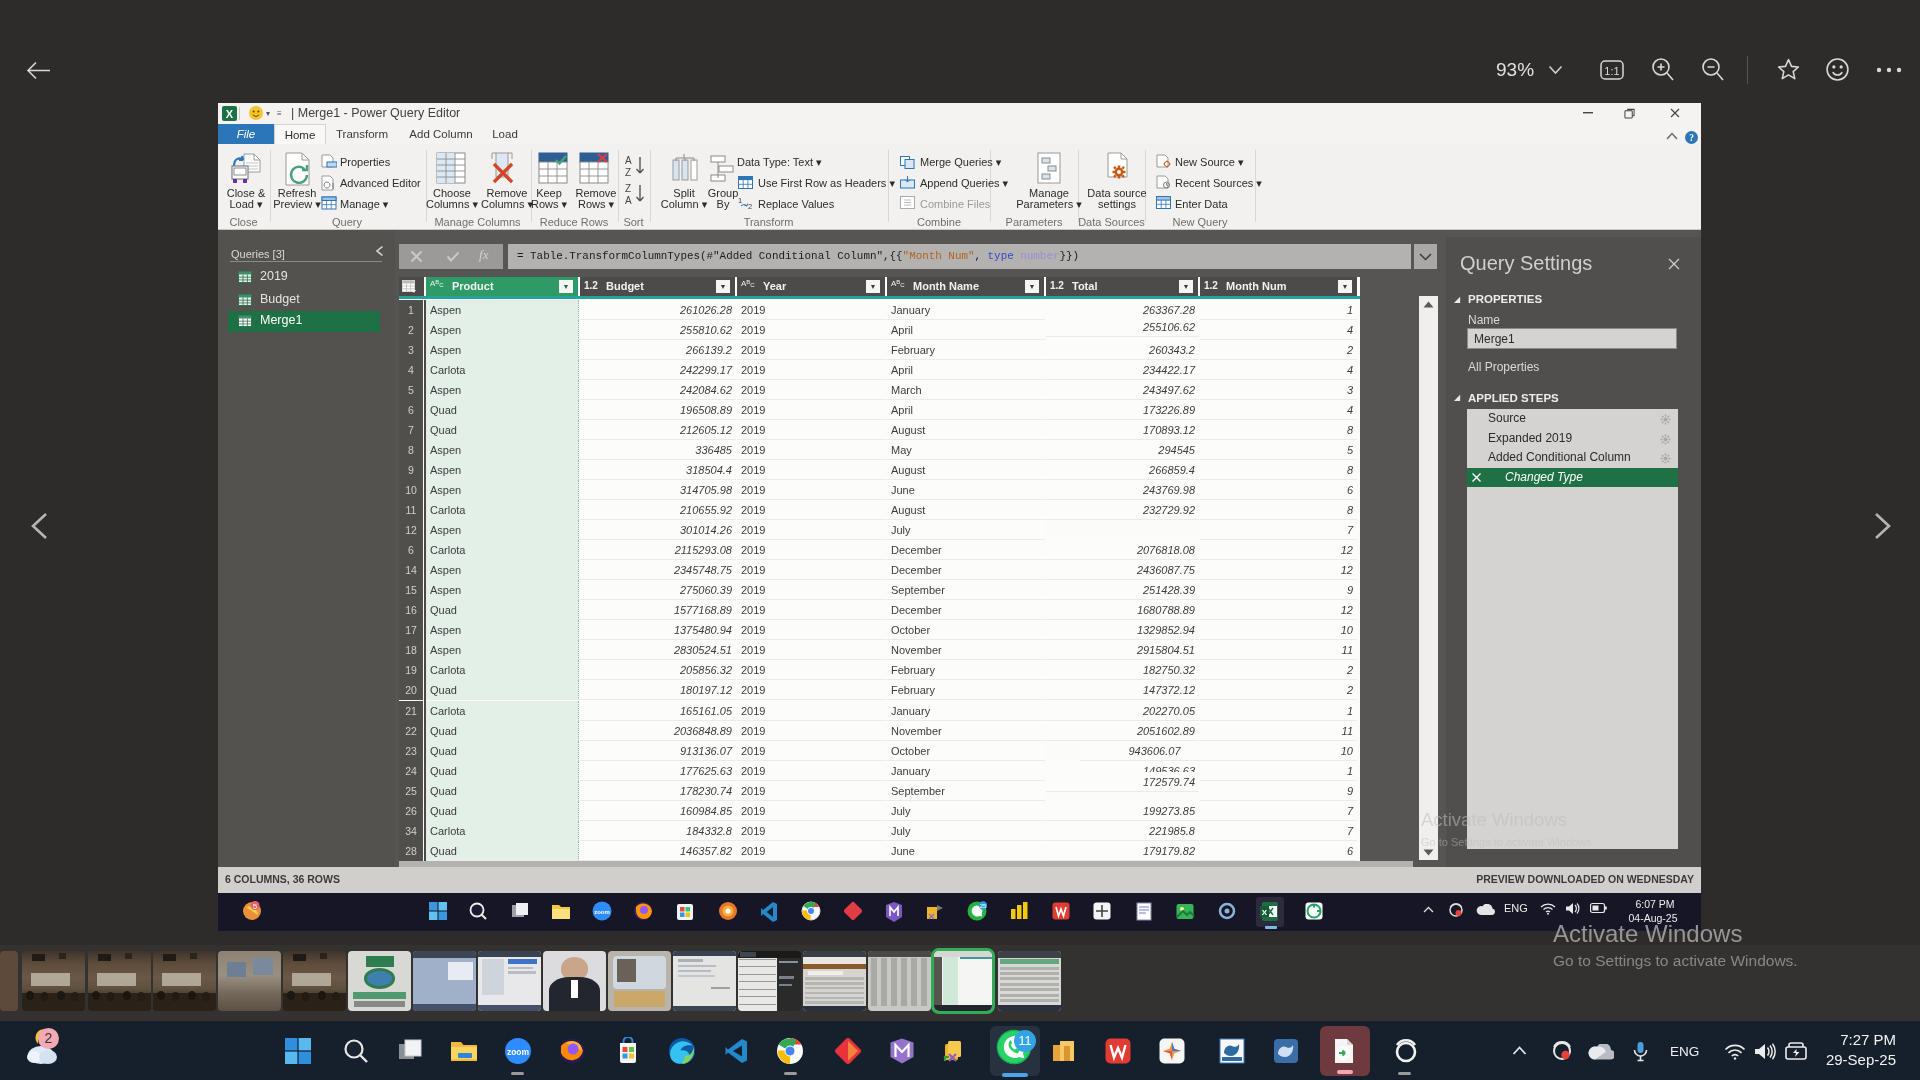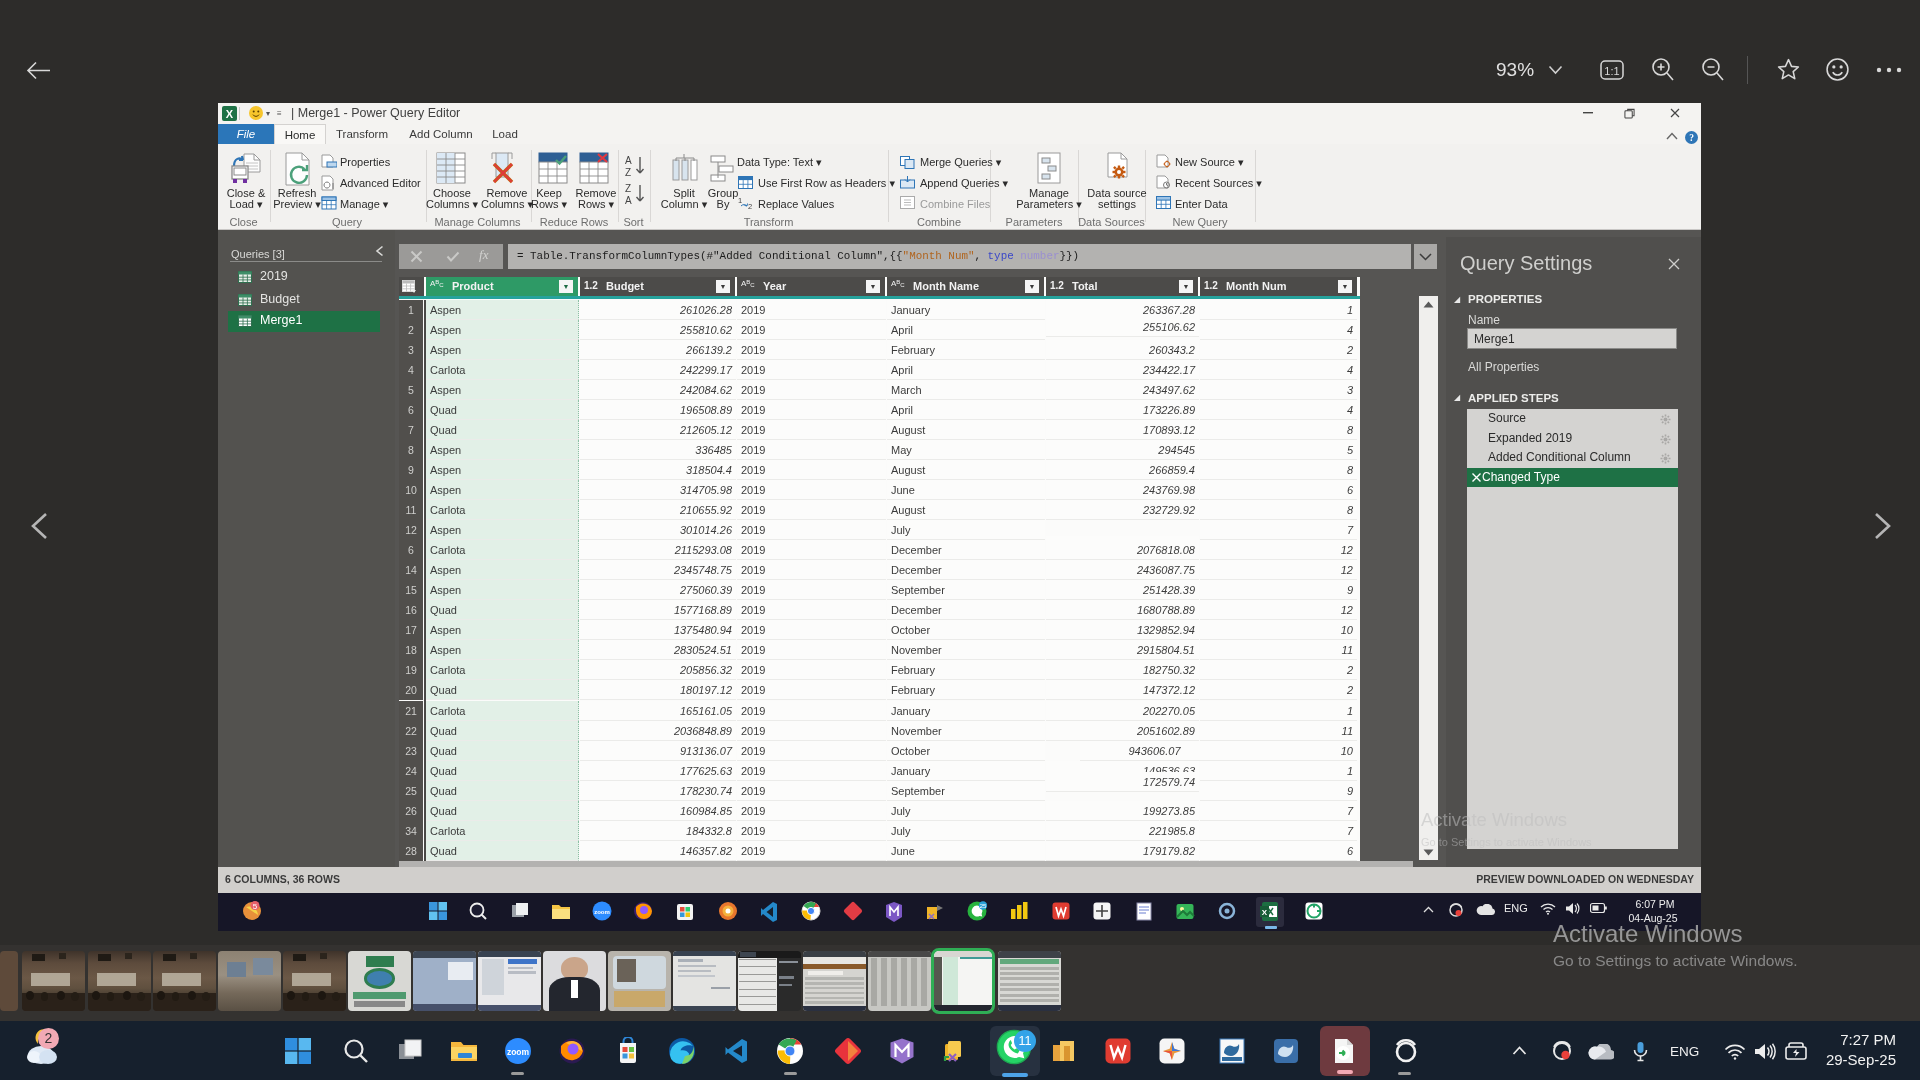--- a/index.html
+++ b/index.html
@@ -616,21 +616,21 @@
             </svg></div>
 <div class="abs" style="left:0;top:39.0px;width:211px;height:19.5px;font-size:12px;color:#2a2a2a;line-height:19.5px;"><span style="padding-left:21px;">Added Conditional Column</span>
 <svg style="position:absolute;right:7px;top:5px" width="11" height="11" viewBox="0 0 11 11" fill="#a9a8a6">
               <circle cx="5.5" cy="5.5" r="2"></circle>
               <g stroke="#a9a8a6" stroke-width="1.6">
                 <path d="M5.5 0.5 v2 M5.5 8.5 v2 M0.5 5.5 h2 M8.5 5.5 h2 M2 2 l1.4 1.4 M7.6 7.6 L9 9 M9 2 L7.6 3.4 M3.4 7.6 L2 9"></path>
               </g>
             </svg></div>
 <div class="abs" style="left:0;top:58.5px;width:211px;height:19.5px;background:#1e7145;font-size:12px;color:#fff;line-height:19.5px;"><svg style="position:absolute;left:5px;top:5px" width="9" height="9" viewBox="0 0 9 9" stroke="#fff" stroke-width="1.4">
               <path d="M0.5 0.5 L8.5 8.5 M8.5 0.5 L0.5 8.5"></path>
-            </svg><span style="padding-left:15px;">Changed Type</span></div>
+            </svg><span style="padding-left:38px;font-style:italic;">Changed Type</span></div>
 </div>
 </div>
 <div class="abs" style="left:1203px;top:706px;font-size:18.5px;color:rgba(190,190,190,0.55);">Activate Windows</div>
 <div class="abs" style="left:1203px;top:733px;font-size:11px;color:rgba(190,190,190,0.5);">Go to Settings to activate Windows</div>
 <div class="abs statusbar">
 <div class="abs" style="left:7px;top:6px;font-weight:bold;">6 COLUMNS, 36 ROWS</div>
 <div class="abs" style="left:167px;top:6px;margin-top:44px;">Column profiling based on top 1000 rows</div>
 <div class="abs" style="right:7px;top:6px;font-weight:bold;">PREVIEW DOWNLOADED ON WEDNESDAY</div>
 </div>
 <div class="abs itaskbar">

